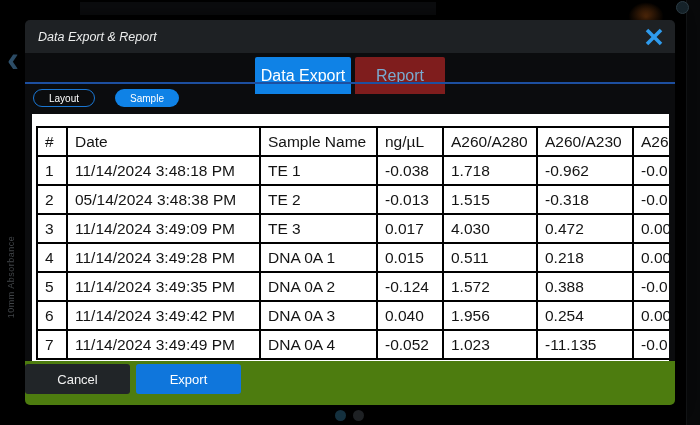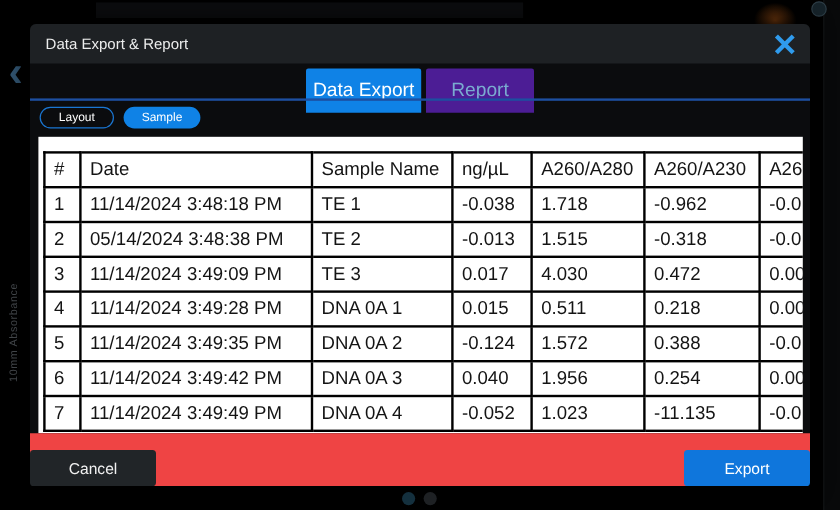--- a/index.html
+++ b/index.html
@@ -14,46 +14,46 @@
   .bg-chevron{position:absolute;left:7px;top:42px;font-size:36px;font-weight:bold;color:#30536f;line-height:1;}
   .bg-glow{position:absolute;left:628px;top:2px;width:36px;height:30px;
     background:radial-gradient(ellipse at center, rgba(196,98,24,.55), rgba(196,98,24,0) 70%);}
   .bg-corner-circle{position:absolute;left:676px;top:1px;width:13px;height:13px;border-radius:50%;
     background:#16232a;border:1px solid #2d3d46;}
 
   
   .dialog{position:absolute;left:25px;top:20px;width:650px;height:385px;background:#0b0c0e;
     border-radius:5px;box-shadow:0 0 18px rgba(0,0,0,.9);}
   .titlebar{position:absolute;left:0;top:0;width:100%;height:33px;background:#1e2124;
-    border-radius:5px 5px 0 0;display:flex;align-items:center;}
+    border-radius:5px 5px 0 0;display:flex;align-items:center;font-style:italic;}
   .title{color:#eceded;font-size:12.5px;padding-left:13px;}
   .close{position:absolute;right:6px;top:3px;width:30px;height:28px;background:transparent;border:none;
     cursor:pointer;display:flex;align-items:center;justify-content:center;padding:0;}
   .tabrow{position:absolute;left:0;top:37px;width:100%;display:flex;justify-content:center;gap:4px;}
   .tab{height:37px;display:flex;align-items:center;justify-content:center;font-size:16px;
     border-radius:2px 2px 0 0;cursor:pointer;}
   .tab.active{width:96px;background:#0f82e6;color:#fff;}
-  .tab.inactive{width:90px;background:#4c1d95;color:#7aabd0;}
+  .tab.inactive{width:90px;background:#7f1d1d;color:#7aabd0;}
   .tab-underline{position:absolute;left:0;top:62px;width:100%;height:2px;background:#1d4fa0;}
-  .subtabs{position:absolute;left:8px;top:69px;display:flex;gap:8px;}
+  .subtabs{position:absolute;left:8px;top:69px;display:flex;gap:20px;}
   .pill{height:18px;border-radius:9px;font-size:10px;display:flex;align-items:center;justify-content:center;
     padding:0 15px;cursor:pointer;}
   .pill.outline{border:1.5px solid #1a76d2;background:transparent;color:#fff;}
   .pill.filled{border:none;background:#0f82e6;color:#fff;}
 
   
   .table-wrap{position:absolute;left:7px;top:94px;width:637px;height:247px;background:#fff;
     overflow:hidden;padding:12px 0 0 4px;}
   table{border-collapse:collapse;table-layout:fixed;width:716px;}
   th,td{border:2px solid #000;height:29px;padding:0 0 0 7px;font-size:15.5px;color:#141414;
     font-weight:normal;text-align:left;white-space:nowrap;overflow:hidden;}
 
   
-  .footer{position:absolute;left:0;bottom:0;width:100%;height:44px;background:#ef4444;
-    border-radius:0 0 5px 5px;display:flex;justify-content:space-between;gap:6px;padding-top:14px;}
+  .footer{position:absolute;left:0;bottom:0;width:100%;height:44px;background:#4d7c0f;
+    border-radius:0 0 5px 5px;display:flex;justify-content:flex-start;gap:6px;padding-top:3px;}
   .btn{width:105px;height:30px;border:none;border-radius:3px;font-size:13px;cursor:pointer;}
   .btn.cancel{background:#212528;color:#f0f0f0;}
   .btn.export{background:#0f76dc;color:#fff;}
 
   
   .dot{position:absolute;top:410px;width:11px;height:11px;border-radius:50%;}
   .dot1{left:335px;background:#14303e;}
   .dot2{left:353px;background:#1e2124;}
 </style>
 </head>

